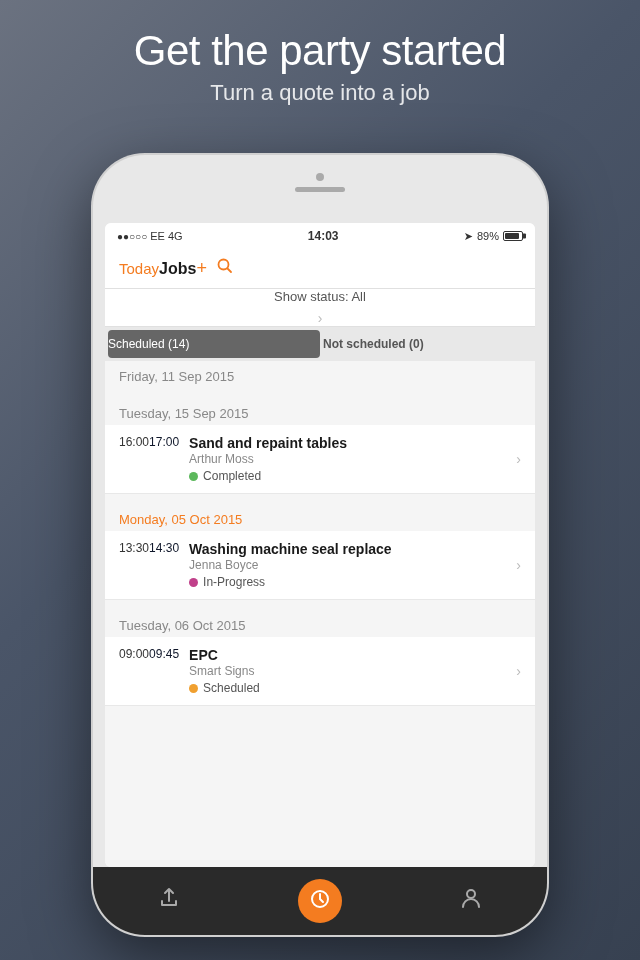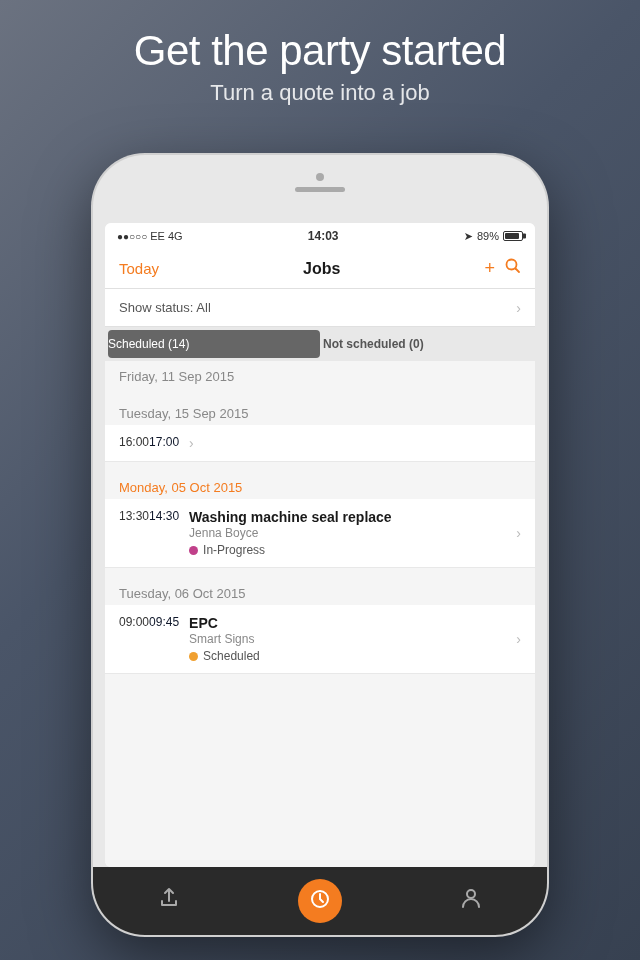--- a/index.html
+++ b/index.html
@@ -112,24 +112,23 @@
       background: #333;
       border-radius: 1px;
     }
 
     
     .nav-bar {
       background: #fff;
       height: 40px;
       display: flex;
       align-items: center;
-      justify-content: space-between;
+      justify-content: flex-start;
       padding: 0 14px;
       border-bottom: 1px solid #e0e0e0;
-      gap: 24px;
     }
     .nav-today {
       font-size: 15px;
       color: #f47c20;
       font-weight: 400;
     }
     .nav-title {
       font-size: 16px;
       font-weight: 700;
       color: #1a1a1a;
@@ -144,20 +143,21 @@
 
     
     .show-status-row {
       background: #fff;
       height: 38px;
       display: flex;
       align-items: center;
       justify-content: space-between;
       padding: 0 14px;
       border-bottom: 1px solid #e0e0e0;
+      flex-direction: column;
     }
     .show-status-text {
       font-size: 13px;
       color: #555;
     }
     .chevron-right { color: #bbb; font-size: 14px; }
 
     
     .tabs {
       display: flex;
@@ -399,20 +399,28 @@
 
       <div class="section-header">
         <span>Tuesday, 15 Sep 2015</span>
       </div>
 
       <div class="job-card">
         <div class="job-times">
           <span class="job-start-time">16:00</span>
           <span class="job-end-time">17:00</span>
         </div>
+        <div class="job-info">
+          <div class="job-title">Sand and repaint tables</div>
+          <div class="job-person">Arthur Moss</div>
+          <div class="job-status">
+            <span class="status-dot" style="background:#5cb85c;"></span>
+            <span class="status-label">Completed</span>
+          </div>
+        </div>
         <span class="job-chevron">›</span>
       </div>
 
       <div class="section-divider"></div>
 
       <div class="section-header section-header-orange">
         <span>Monday, 05 Oct 2015</span>
       </div>
 
       <div class="job-card">

